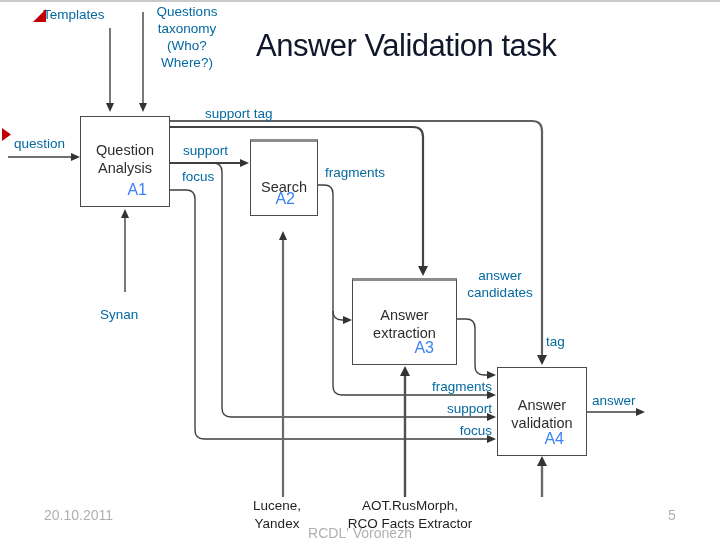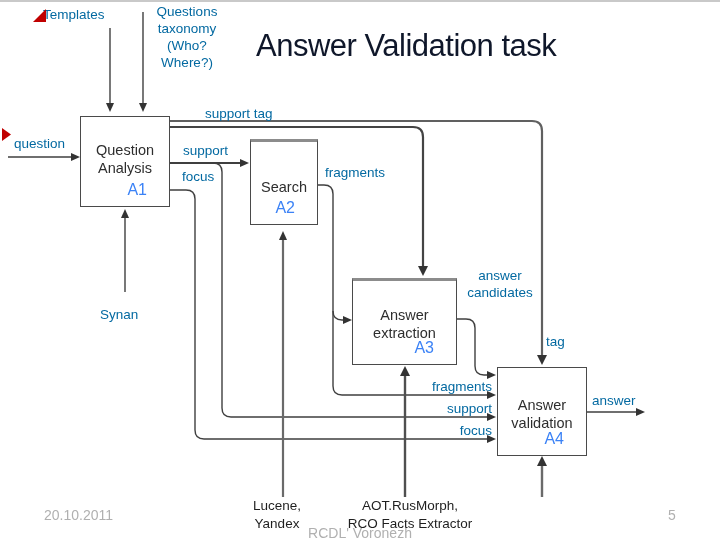--- a/index.html
+++ b/index.html
@@ -73,21 +73,21 @@
       <polygon points="400,374 410,374 405,364"></polygon>
       <polygon points="537,464 547,464 542,454"></polygon>
     </g>
   </svg>
 
   <div class="box" style="left:80px;top:114px;width:90px;height:91px;padding-top:6px">
     <span>Question
 Analysis</span>
     <span class="code">A1</span>
   </div>
-  <div class="box greytop" style="left:250px;top:137px;width:68px;height:86px;padding-top:18px">
+  <div class="box greytop" style="left:250px;top:137px;width:68px;height:77px;padding-top:18px">
     <span>Search</span>
     <span class="code">A2</span>
   </div>
   <div class="box greytop" style="left:352px;top:276px;width:105px;height:87px;padding-top:7px">
     <span>Answer
 extraction</span>
     <span class="code">A3</span>
   </div>
   <div class="box" style="left:497px;top:365px;width:90px;height:89px;padding-top:10px">
     <span>Answer

